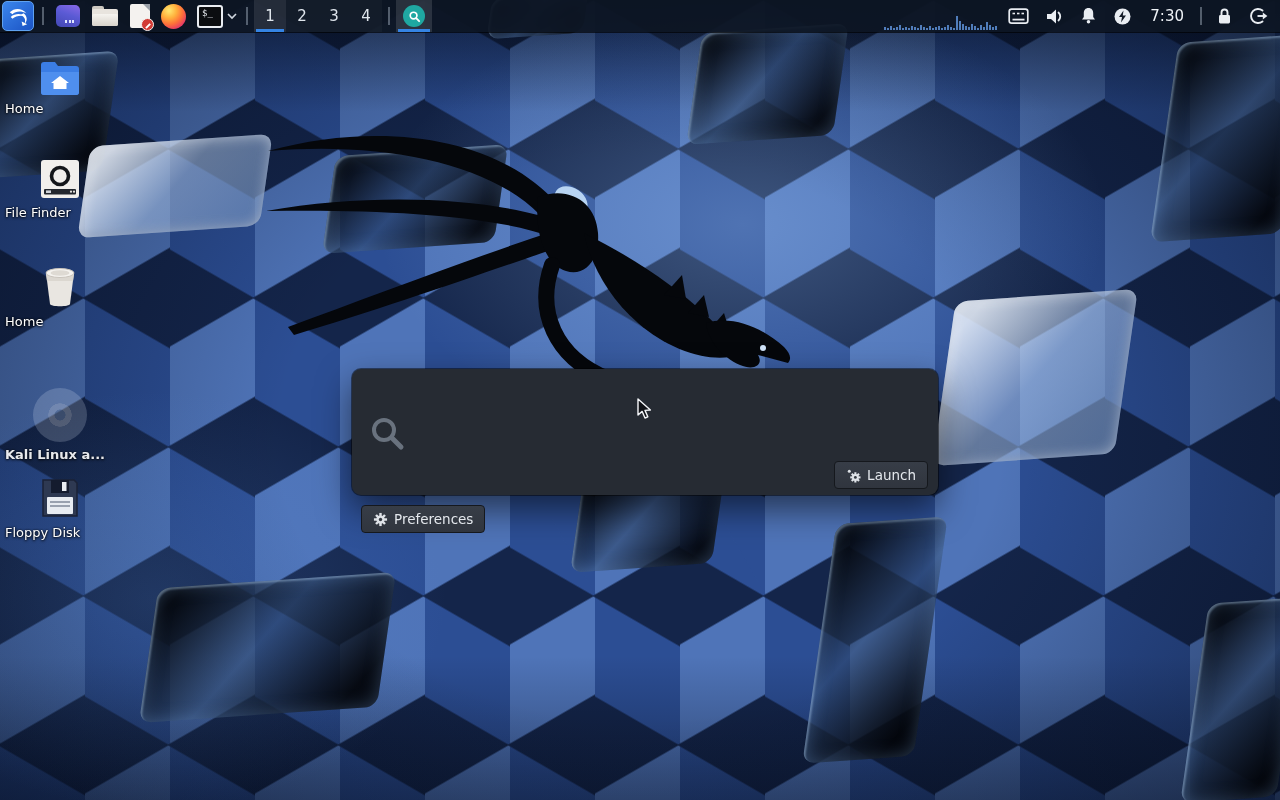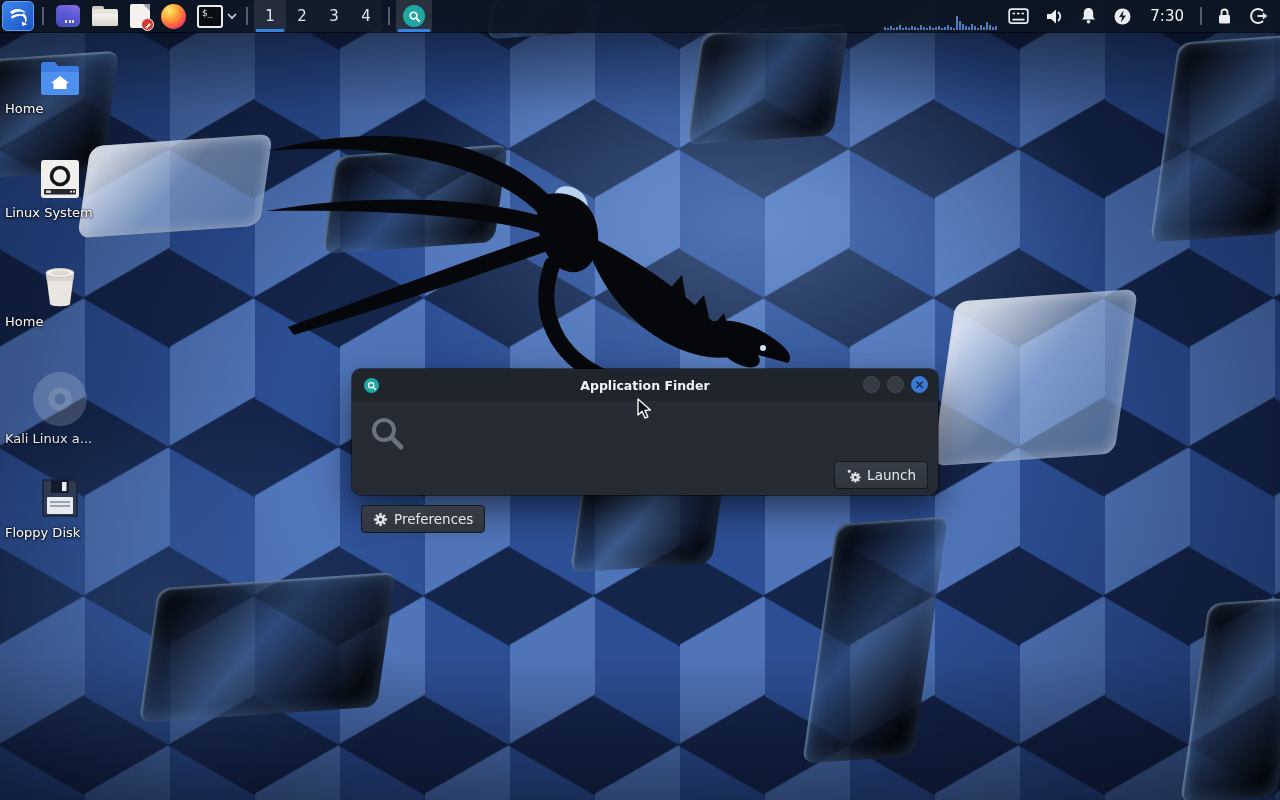--- a/index.html
+++ b/index.html
@@ -163,36 +163,36 @@
   <div class="glyph">
     <svg width="42" height="42" viewBox="0 0 42 42">
       <rect x="2" y="2" width="38" height="38" rx="3" fill="#f1efec"></rect>
       <circle cx="21" cy="18" r="8.5" fill="none" stroke="#14161a" stroke-width="3.6"></circle>
       <rect x="5" y="31" width="32" height="5.5" rx="1" fill="#23272e"></rect>
       <circle cx="32" cy="33.7" r="1.1" fill="#e8e6e2"></circle>
       <circle cx="35" cy="33.7" r="1.1" fill="#e8e6e2"></circle>
       <rect x="7" y="32.4" width="5" height="2.6" fill="#cfd3da"></rect>
     </svg>
   </div>
-  <div class="lbl">Linux System</div>
+  <div class="lbl">File Finder</div>
 </div>
 
 <div class="dicon" style="top:265px;">
   <div class="glyph">
     <svg width="40" height="44" viewBox="0 0 40 44">
       <path d="M6,8 h28 l-4,31 c-0.5,3 -19.5,3 -20,0 Z" fill="#e9e6e1"></path>
       <path d="M6,8 h28 l-1,8 h-26 Z" fill="#dbd7d0"></path>
       <ellipse cx="20" cy="8" rx="14" ry="4.5" fill="#f5f3ef" stroke="#c9c4bc" stroke-width="1"></ellipse>
       <ellipse cx="20" cy="8" rx="9.5" ry="2.8" fill="#dedad3"></ellipse>
     </svg>
   </div>
   <div class="lbl">Home</div>
 </div>
 
-<div class="dicon" style="top:372px;opacity:0.9;">
+<div class="dicon" style="top:388px;opacity:0.9;font-weight:bold;">
   <div class="glyph">
     <div class="cd"></div>
   </div>
   <div class="lbl">Kali Linux a...</div>
 </div>
 
 <div class="dicon" style="top:476px;">
   <div class="glyph">
     <svg width="42" height="44" viewBox="0 0 42 44">
       <path d="M4,4 h31 l3,3 v33 h-34 Z" fill="#2e3952" stroke="#1b2236" stroke-width="1.5"></path>
@@ -201,34 +201,20 @@
       <rect x="8" y="21" width="26" height="17" rx="1" fill="#e8ecf2"></rect>
       <rect x="11" y="25" width="20" height="2" fill="#9aa2b0"></rect>
       <rect x="11" y="29" width="20" height="2" fill="#9aa2b0"></rect>
       <circle cx="7" cy="41" r="0.1" fill="#fff"></circle>
     </svg>
   </div>
   <div class="lbl">Floppy Disk</div>
 </div>
 
 <div class="finder">
-  <div class="titlebar">
-    <span class="appico">
-      <svg width="10" height="10" viewBox="0 0 12 12">
-          <circle cx="5" cy="5" r="3.1" fill="none" stroke="#fff" stroke-width="1.6"></circle>
-          <line x1="7.4" y1="7.4" x2="10" y2="10" stroke="#fff" stroke-width="1.8" stroke-linecap="round"></line>
-        </svg>
-    </span>
-    <span class="title">Application Finder</span>
-    <span class="winctl">
-      <span class="ctl"></span>
-      <span class="ctl"></span>
-      <span class="ctl close">✕</span>
-    </span>
-  </div>
 
   <span class="glass-big">
     <svg width="36" height="36" viewBox="0 0 36 36">
       <circle cx="14" cy="14" r="10" fill="none" stroke="#69727e" stroke-width="4"></circle>
       <line x1="22" y1="22" x2="31" y2="31" stroke="#69727e" stroke-width="5" stroke-linecap="round"></line>
     </svg>
   </span>
 
 
   <div class="btn btn-prefs">

